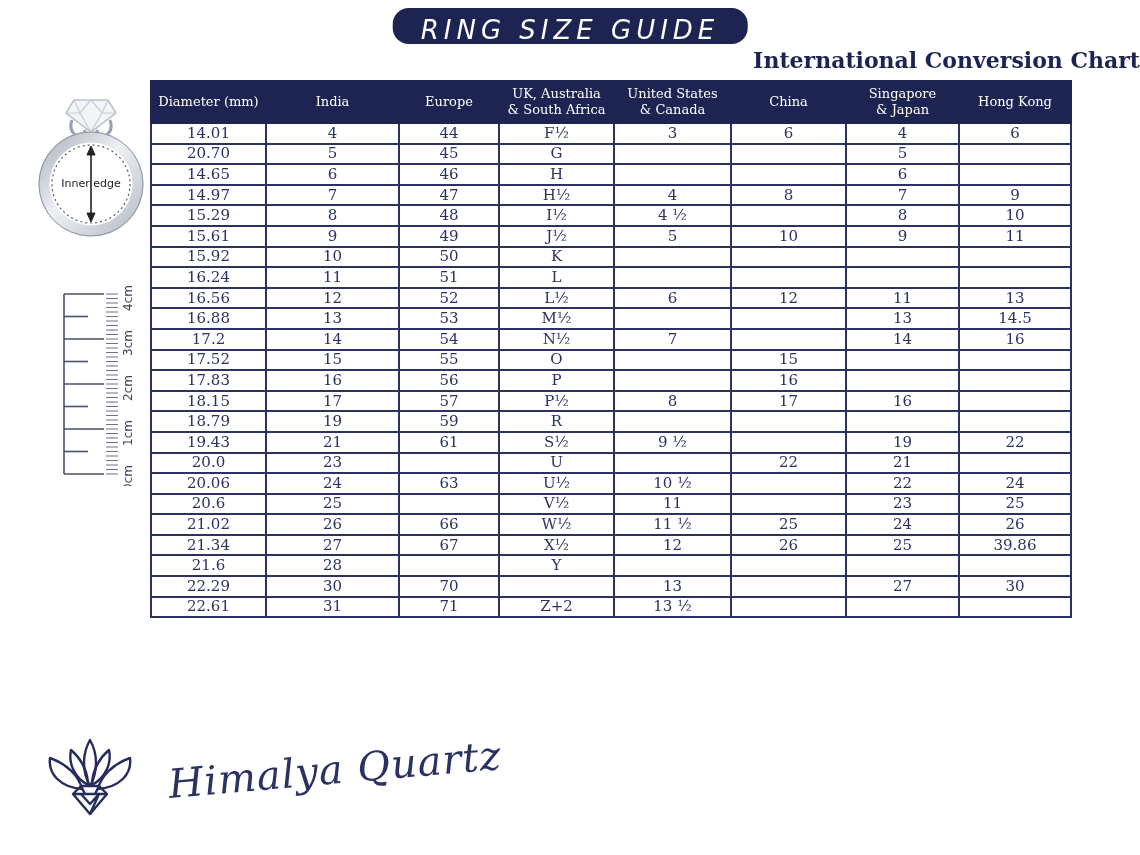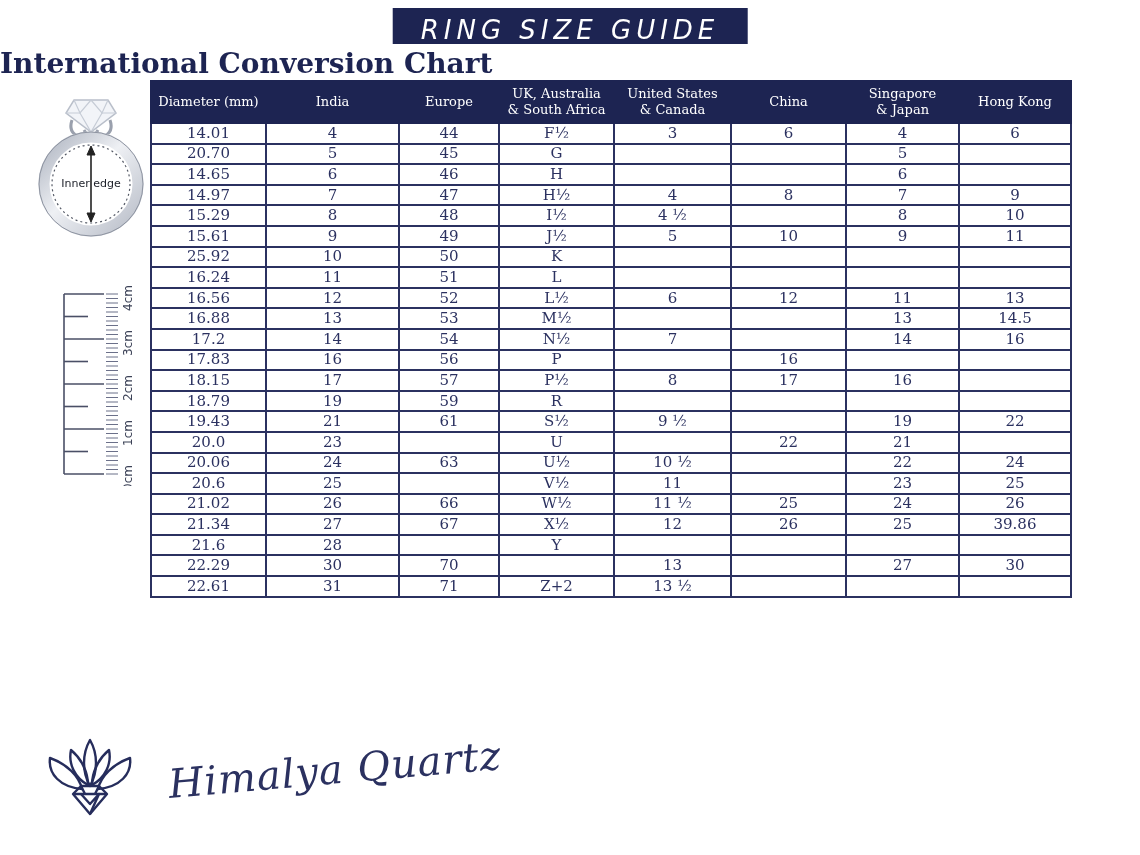--- a/index.html
+++ b/index.html
@@ -15,37 +15,37 @@
 
   
   .title-badge {
     position: absolute;
     left: 50%; top: 8px;
     transform: translateX(-50%);
     background: #1d2452;
     color: #ffffff;
     padding: 12px 28px 4px 28px;
     height: 36px;
-    display: flex; align-items: center;
+    display: flex; align-items: center; border-radius: 16px;
   }
   .title-badge span {
     font-family: "DejaVu Sans", sans-serif;
     font-style: italic;
     font-size: 26px;
     letter-spacing: 5px;
     white-space: nowrap;
   }
   .subtitle {
     position: absolute;
     left: 0; top: 47px;
     width: 1140px;
-    text-align: left;
+    text-align: right;
     font-family: "DejaVu Serif", serif;
     font-weight: 700;
-    font-size: 28px;
+    font-size: 22px;
     color: #1d2452;
   }
 
   
   table.conv {
     position: absolute;
     left: 150px; top: 80px;
     width: 920px;
     border-collapse: collapse;
     table-layout: fixed;
@@ -293,21 +293,21 @@
           <td>15.61</td>
           <td>9</td>
           <td>49</td>
           <td>J½</td>
           <td>5</td>
           <td>10</td>
           <td>9</td>
           <td>11</td>
         </tr>
         <tr>
-          <td>25.92</td>
+          <td>15.92</td>
           <td>10</td>
           <td>50</td>
           <td>K</td>
           <td></td>
           <td></td>
           <td></td>
           <td></td>
         </tr>
         <tr>
           <td>16.24</td>
@@ -343,20 +343,30 @@
           <td>17.2</td>
           <td>14</td>
           <td>54</td>
           <td>N½</td>
           <td>7</td>
           <td></td>
           <td>14</td>
           <td>16</td>
         </tr>
         <tr>
+          <td>17.52</td>
+          <td>15</td>
+          <td>55</td>
+          <td>O</td>
+          <td></td>
+          <td>15</td>
+          <td></td>
+          <td></td>
+        </tr>
+        <tr>
           <td>17.83</td>
           <td>16</td>
           <td>56</td>
           <td>P</td>
           <td></td>
           <td>16</td>
           <td></td>
           <td></td>
         </tr>
         <tr>

